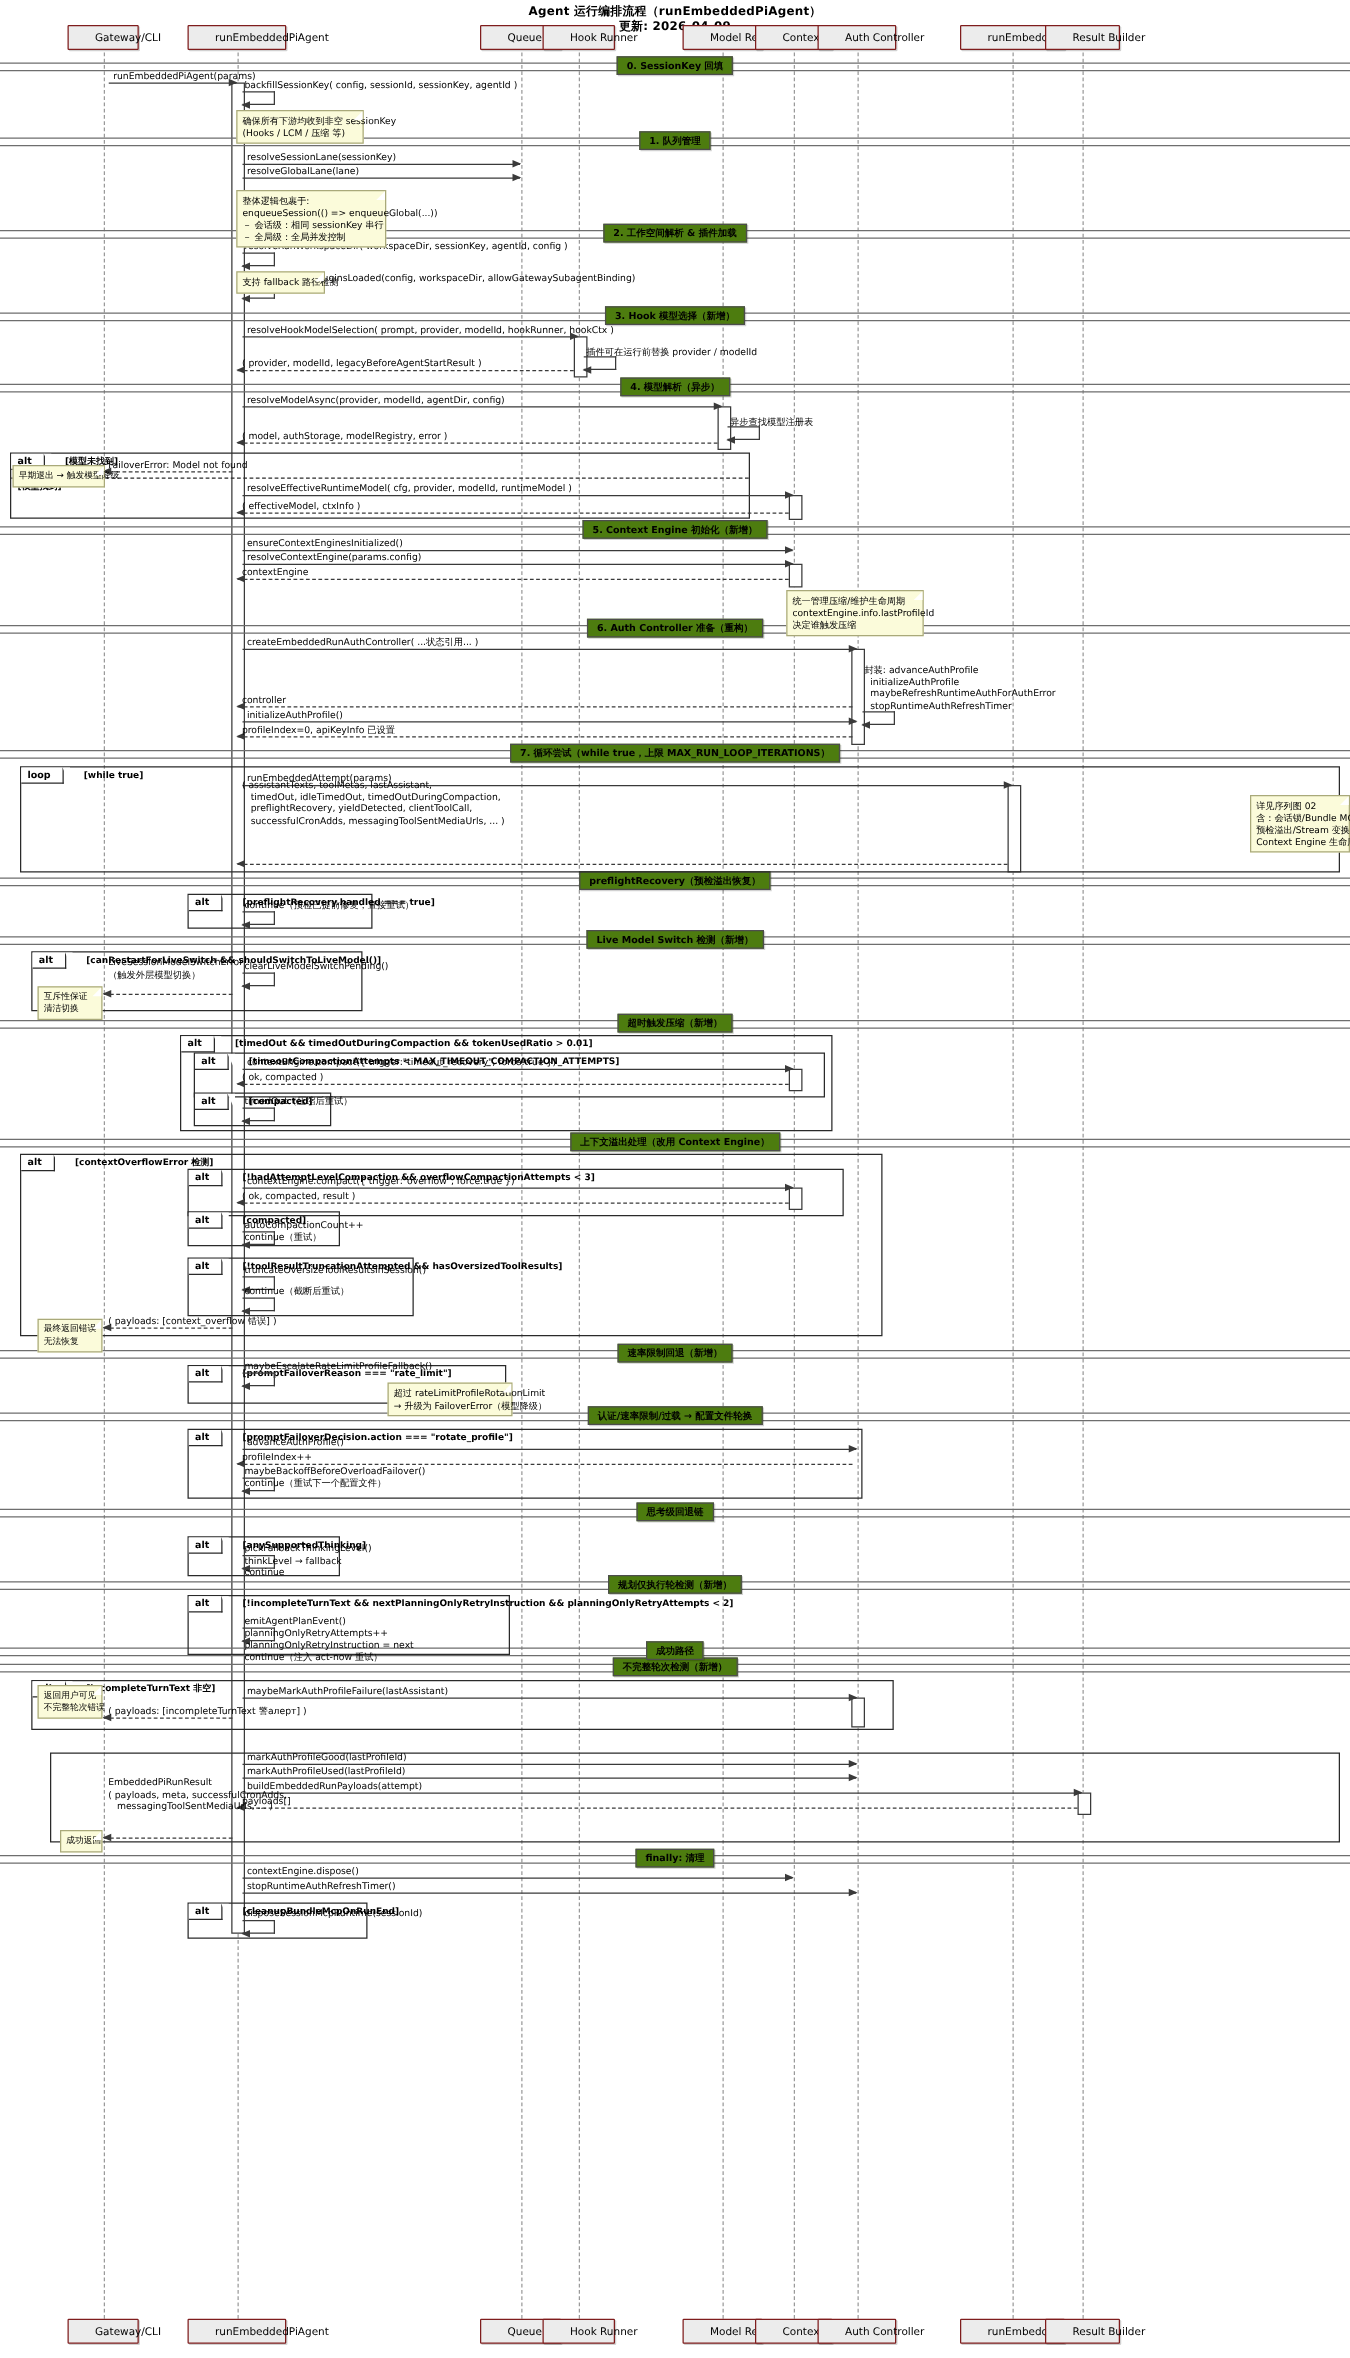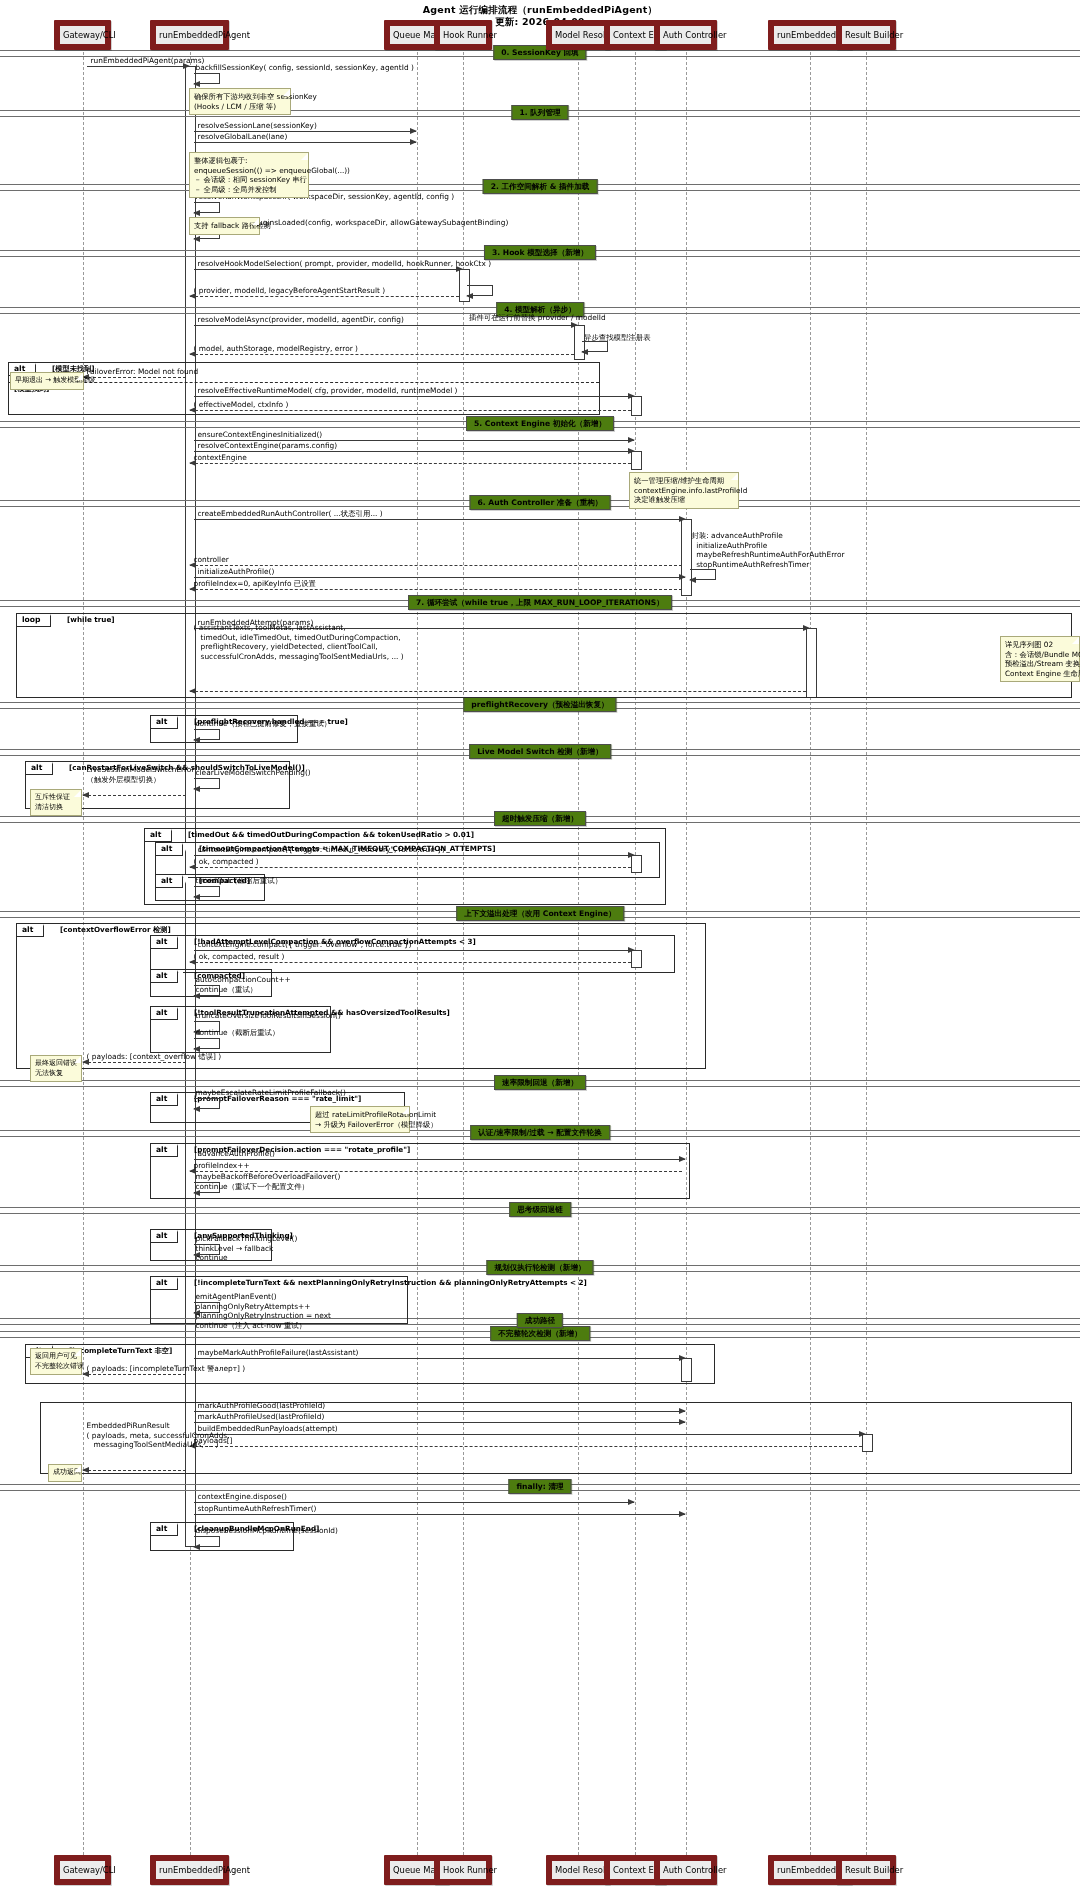--- a/index.html
+++ b/index.html
@@ -12,23 +12,23 @@
 
   
   .diagram-title{
     position:absolute; width:100%; text-align:center; top:4px;
     font-size:9.5px; font-weight:bold; letter-spacing:.2px; line-height:12px;
   }
 
   
   .participant{
     position:absolute; box-sizing:border-box;
-    background:#ECECEC; border:6px solid #7f1d1d;
+    background:#ECECEC; border:1px solid #7f1d1d;
     font-size:8.4px; line-height:10px; text-align:center;
-    padding:4px 3px; border-radius:1px; white-space:nowrap;
+    padding:4px 21px; border-radius:1px; white-space:nowrap;
     box-shadow:1px 1px 0 rgba(0,0,0,.18);
   }
   .lifeline{position:absolute;width:0;border-left:1px dashed #9a9a9a;}
 
   
   .activation{position:absolute;background:#fff;border:1px solid #3a3a3a;width:9px;}
 
   
   .divider{position:absolute;left:0;width:1080px;height:7px;}
   .divider .dline{position:absolute;left:0;width:1080px;height:1px;background:#6e6e6e;}
@@ -333,21 +333,21 @@
         <div class="box"></div>
         <div class="ah"></div>
         <div class="lbl" style="top: -10px;">ensureRuntimePluginsLoaded(config, workspaceDir, allowGatewaySubagentBinding)</div>
       </div>
       <div class="msg" style="left: 193.5px; top: 269px; width: 268.5px;">
         <div class="line"></div>
         <div class="head r"></div>
         <div class="lbl left" style="bottom: 1px;">resolveHookModelSelection( prompt, provider, modelId, hookRunner, hookCtx )</div>
       </div>
       <div class="selfmsg" style="left: 467px; top: 281px;">
-        <div class="lbl" style="top: -4px; margin-top: 36px;">插件可在运行前替换 provider / modelId</div>
+        <div class="lbl" style="top: -4px;">插件可在运行前替换 provider / modelId</div>
         <div class="box" style="top: 4px;"></div>
         <div class="ah" style="top: 11.5px;"></div>
       </div>
       <div class="msg dashed" style="left: 189.5px; top: 296px; width: 269.5px;">
         <div class="line"></div>
         <div class="head l"></div>
         <div class="lbl left" style="bottom: 1px;">( provider, modelId, legacyBeforeAgentStartResult )</div>
       </div>
       <div class="msg" style="left: 193.5px; top: 325px; width: 383.5px;">
         <div class="line"></div>

